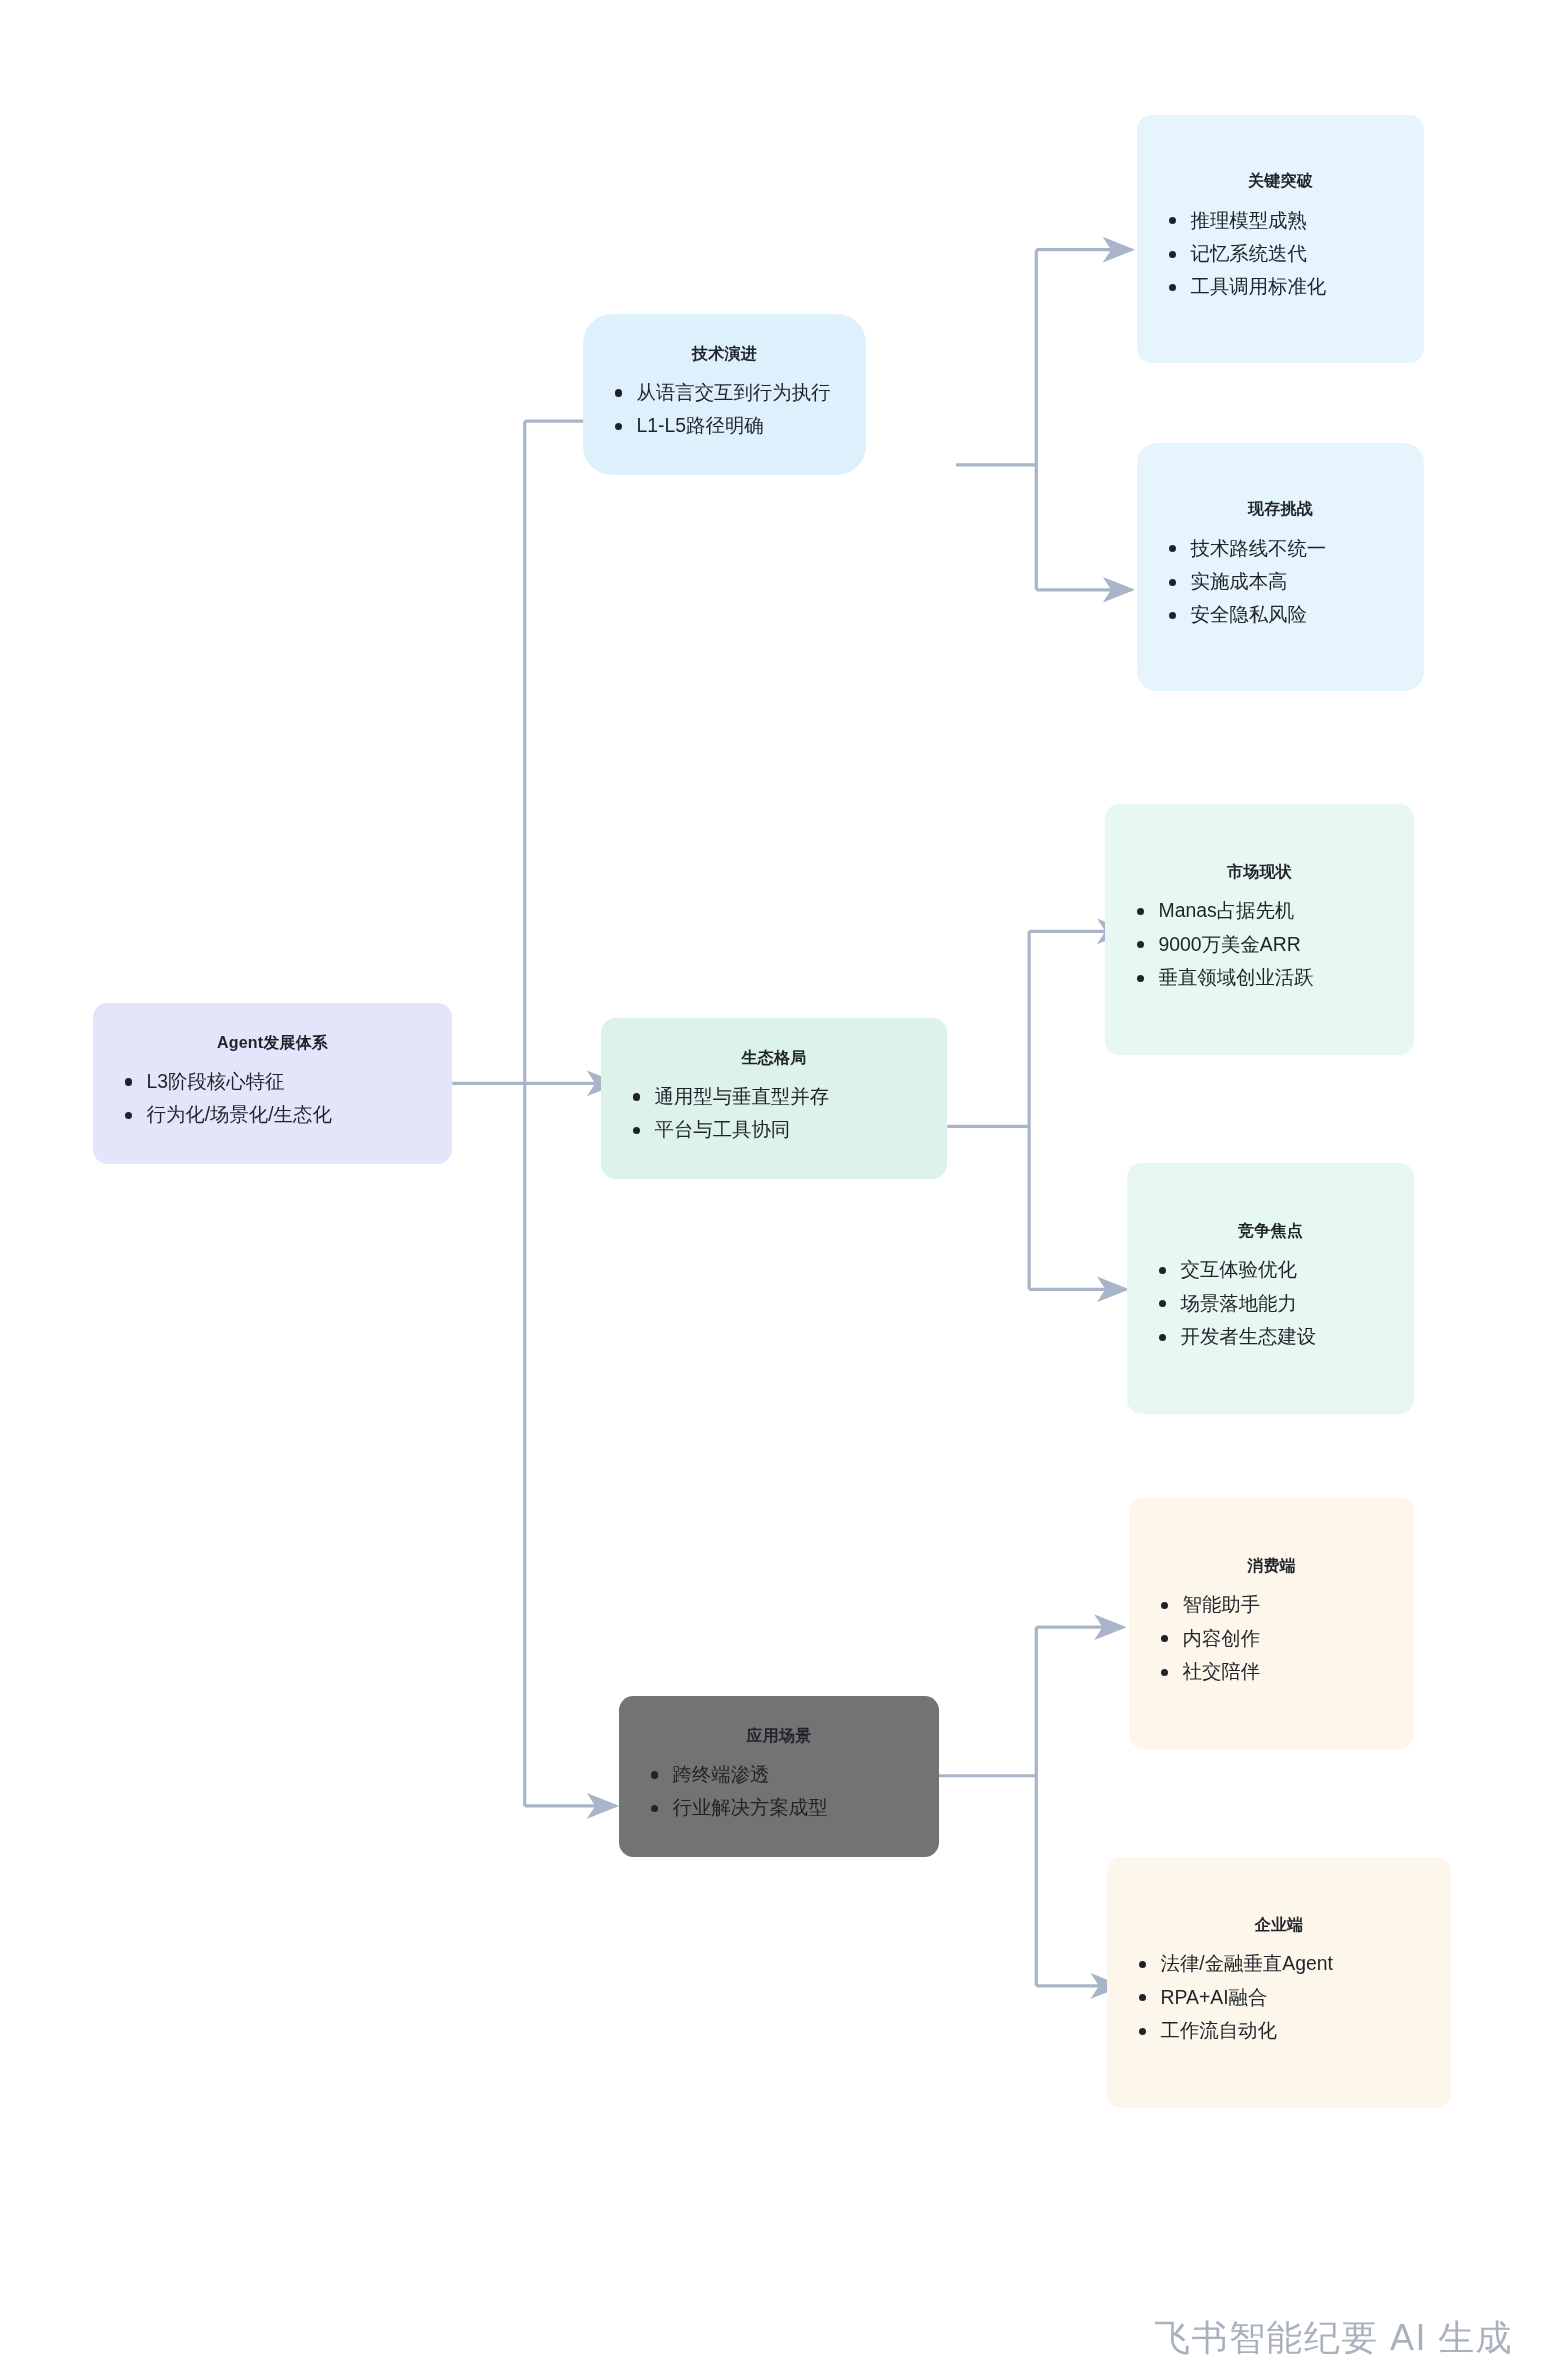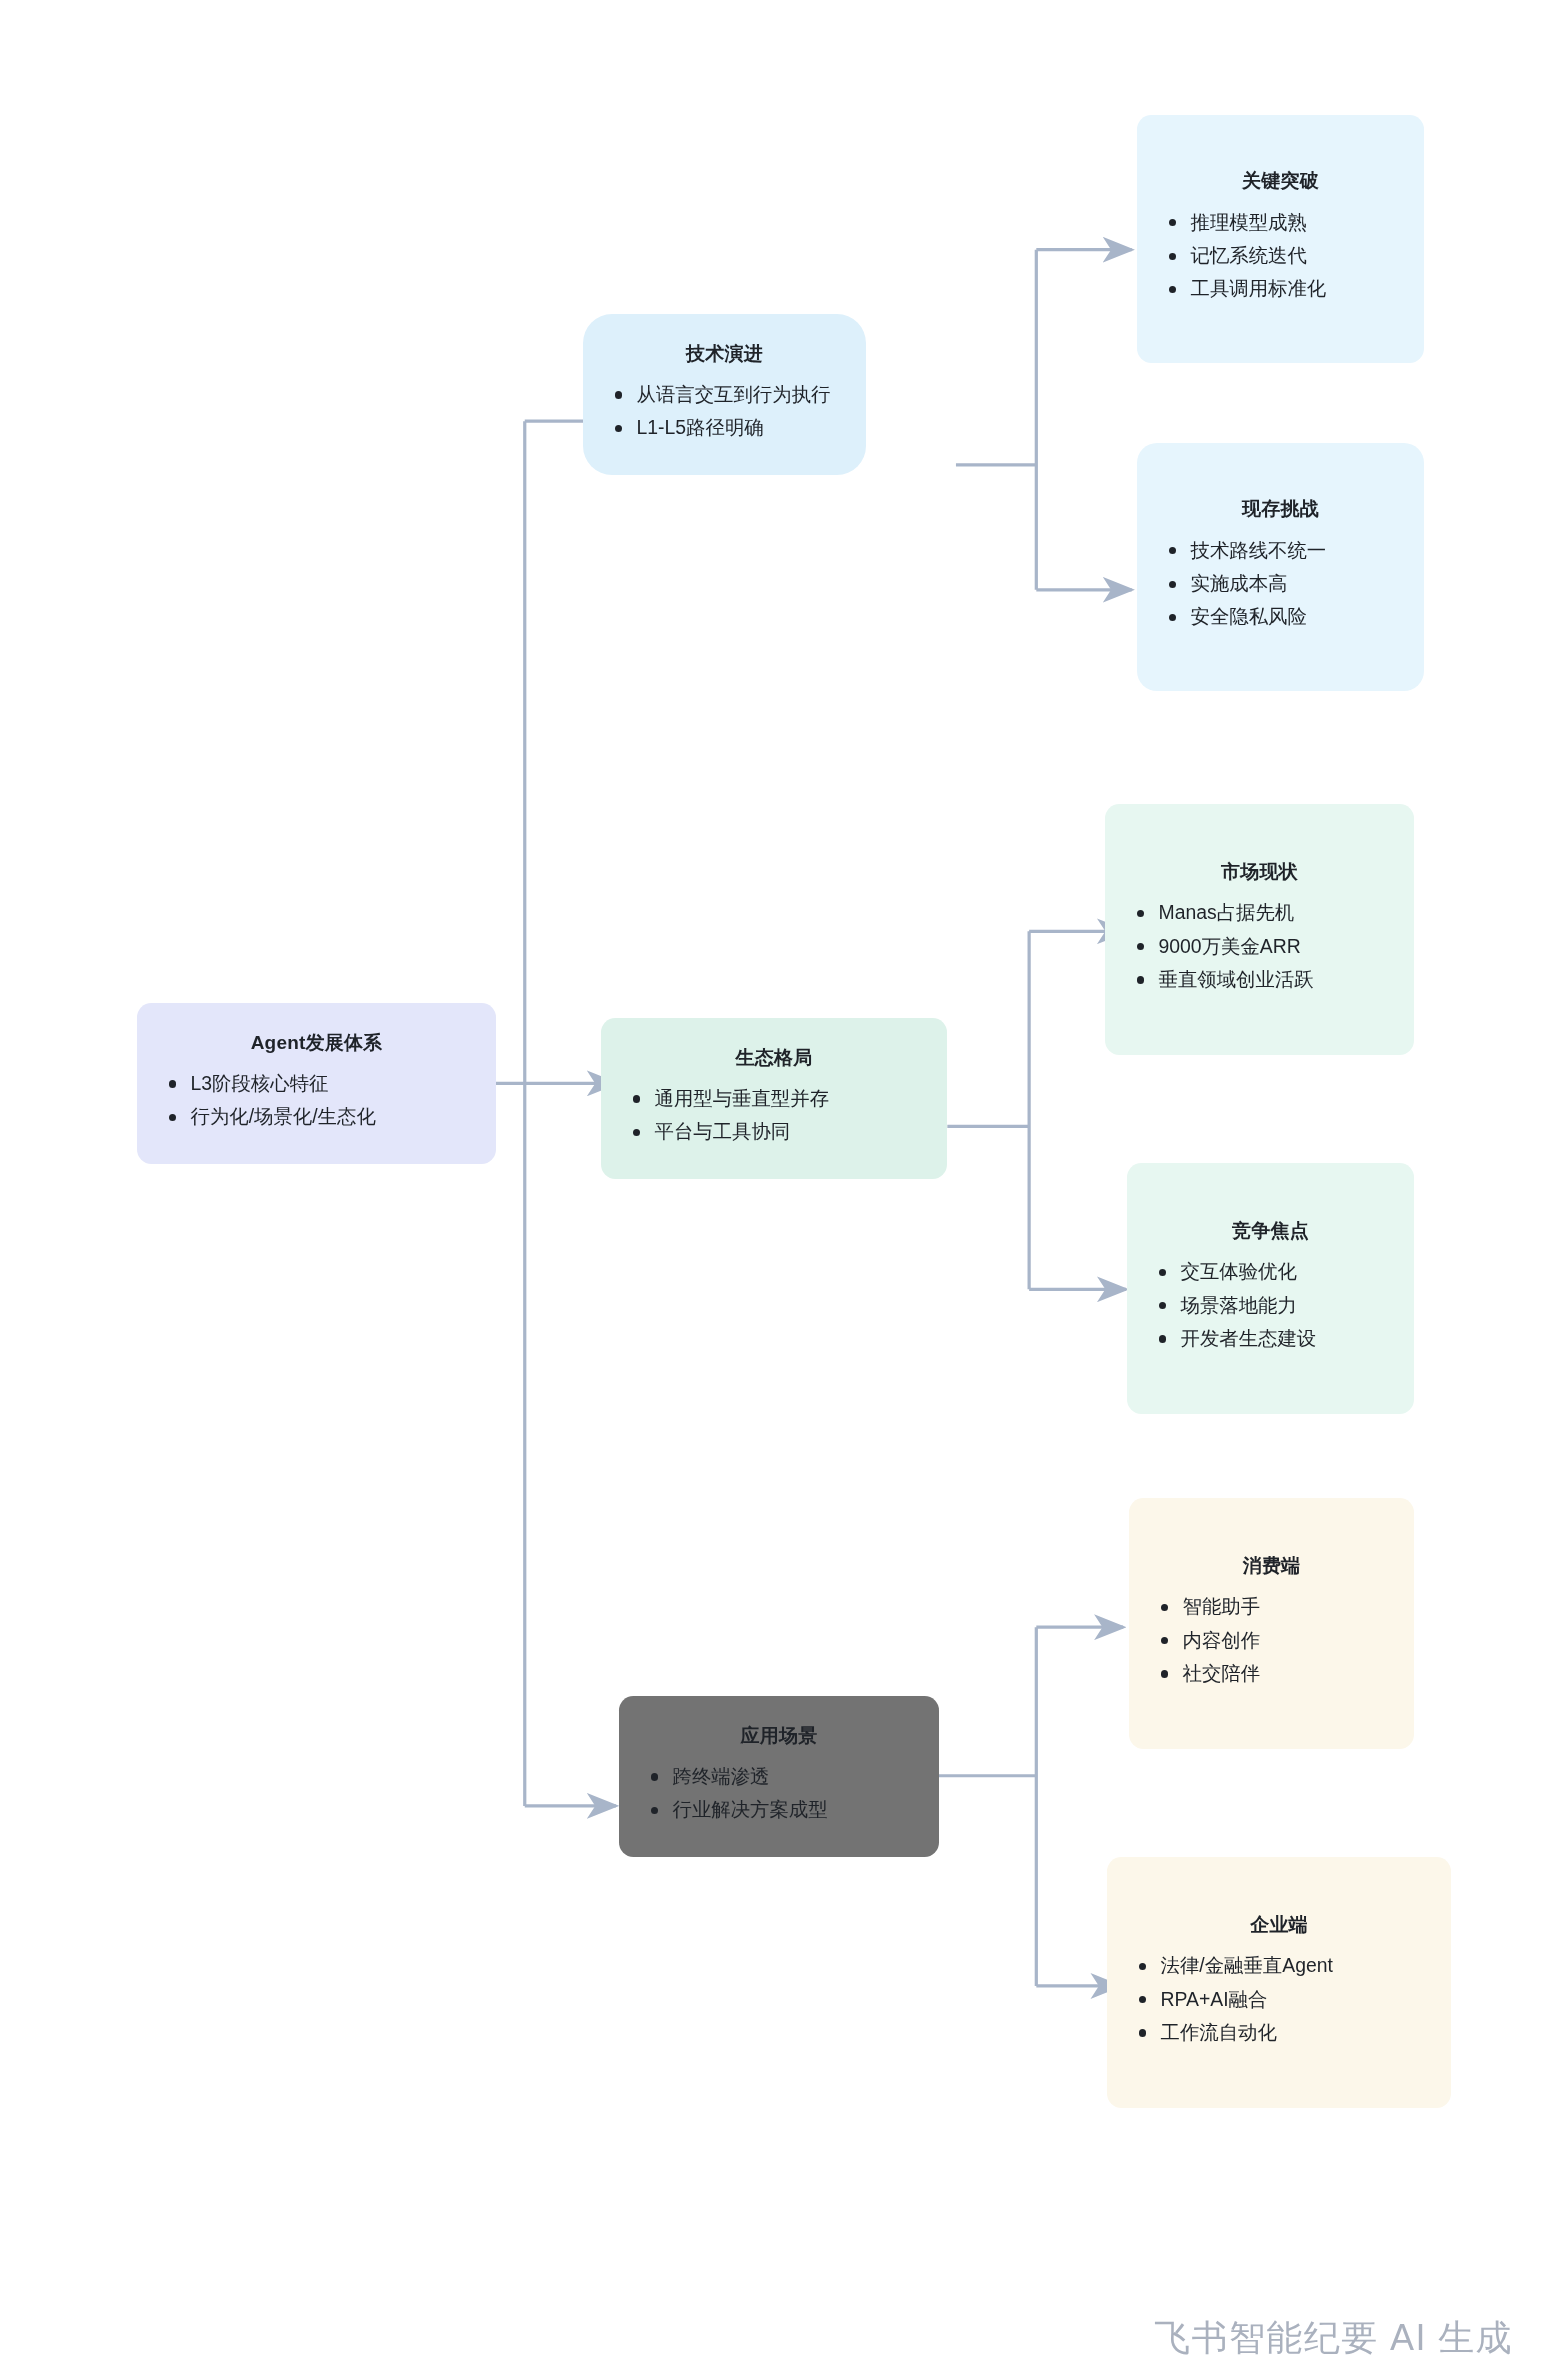--- a/index.html
+++ b/index.html
@@ -32,21 +32,21 @@
     box-sizing: border-box;
     border-radius: 14.4px;
     display: flex;
     flex-direction: column;
     justify-content: center;
     padding: 18.7px 21.5px 21.5px 21.5px;
   }
   .node-title {
     text-align: center;
     font-weight: bold;
-    font-size: 19px;
+    font-size: 16px;
     line-height: 1.3;
     color: #1f2329;
     margin-bottom: 11.5px;
     letter-spacing: 0.2px;
   }
   .bullets {
     list-style: none;
     margin: 0;
     padding: 0;
   }
@@ -62,21 +62,21 @@
     content: "";
     position: absolute;
     left: 10px;
     top: 13.6px;
     width: 7.2px;
     height: 7.2px;
     border-radius: 50%;
     background: #1f2329;
   }
   
-  .n-root     { background: #e3e6fa; margin-left: 44px; }
+  .n-root     { background: #e3e6fa; }
   .n-blue     { background: #ddf0fb; }
   .n-bluelite { background: #e6f5fd; }
   .n-green    { background: #ddf2ea; }
   .n-greenlite{ background: #e7f7f1; }
   .n-cream    { background: #737373; }
   .n-creamlite{ background: #fcf7ea; }
 
   .watermark {
     position: absolute;
     right: 33px;

